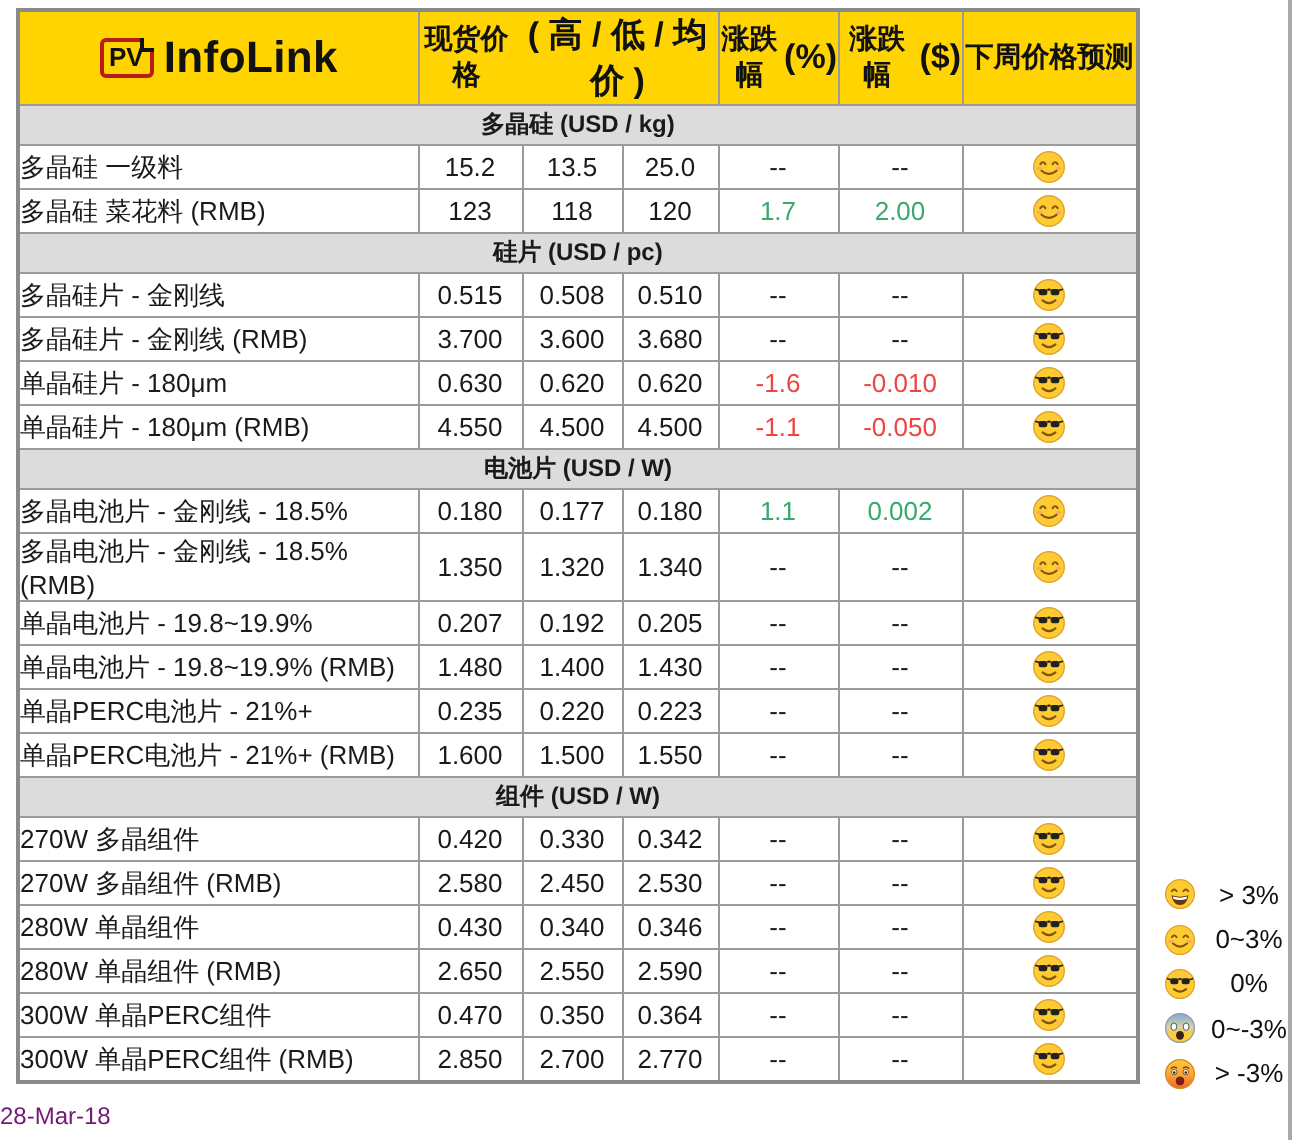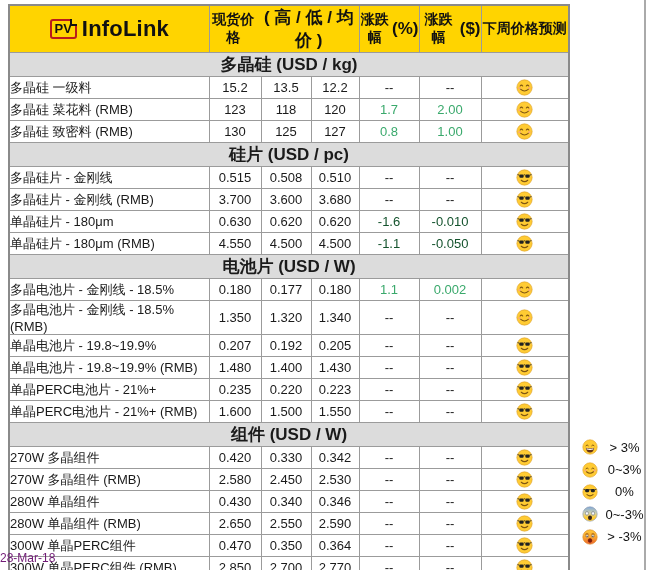--- a/index.html
+++ b/index.html
@@ -28,29 +28,29 @@
     font-size:13px; font-weight:bold; padding:0px 3px; line-height:16px; position:relative;
   }
   .pv-box:after {
     content:""; position:absolute; top:-2px; right:-2px; width:5px; height:5px;
     background:#FFD400; border-left:2px solid #111; border-bottom:2px solid #111;
   }
   .brand { font-size:22px; font-weight:bold; letter-spacing:0.2px; }
 
   tr.section td {
     background:#DCDCDC; height:19px; text-align:center;
-    font-size:17px; font-weight:bold;
+    font-size:12px; font-weight:bold;
   }
   tbody td { height:21px; font-size:13px; background:#ffffff; vertical-align:middle; }
   td.name { text-align:left; padding-left:7px; }
   td.num  { text-align:center; }
   td.emo  { text-align:center; line-height:0; }
   td.emo svg { display:inline-block; vertical-align:middle; }
   .pos { color:#3AA96C; }
-  .neg { color:#14532d; }
+  .neg { color:#ef4444; }
 
   .legend { position:absolute; left:582px; top:436px; width:64px; }
   .legend-row { height:22.4px; display:flex; align-items:center; gap:5px; }
   .legend-row svg { flex:0 0 auto; }
   .legend-label { flex:1; text-align:center; font-size:13px; color:#111; white-space:nowrap; }
 
   .footer-date { position:absolute; left:0; top:551px; font-size:12px; color:#701a75; }
 </style>
 </head>
 <body>
@@ -97,55 +97,39 @@
     </tr>
   </thead>
   <tbody id="tbody">
       <tr class="section">
         <td colspan="7">多晶硅 (USD / kg)</td>
       </tr>
       <tr>
         <td class="name">多晶硅 一级料</td>
         <td class="num">15.2</td>
         <td class="num">13.5</td>
-        <td class="num">12.2</td>
+        <td class="num">25.0</td>
         <td class="num">--</td>
         <td class="num">--</td>
         <td class="emo"><svg width="17" height="17" viewBox="0 0 20 20">
             <circle cx="10" cy="10" r="9" fill="#FFCB33" stroke="#DFA32E" stroke-width="0.8"></circle>
             <path d="M4.9 8.3 Q6.4 6.1 7.9 8.3" fill="none" stroke="#7F5511" stroke-width="1.2" stroke-linecap="round"></path>
     <path d="M12.1 8.3 Q13.6 6.1 15.1 8.3" fill="none" stroke="#7F5511" stroke-width="1.2" stroke-linecap="round"></path>
             <ellipse cx="4.3" cy="10.8" rx="1.5" ry="1" fill="#F59A8F" opacity="0.8"></ellipse>
      <ellipse cx="15.7" cy="10.8" rx="1.5" ry="1" fill="#F59A8F" opacity="0.8"></ellipse>
      <path d="M5.6 12.2 Q10 16 14.4 12.2" fill="none" stroke="#7F5511" stroke-width="1.3" stroke-linecap="round"></path>
           </svg></td>
       </tr>
       <tr>
         <td class="name">多晶硅 菜花料 (RMB)</td>
         <td class="num">123</td>
         <td class="num">118</td>
         <td class="num">120</td>
         <td class="num pos">1.7</td>
         <td class="num pos">2.00</td>
-        <td class="emo"><svg width="17" height="17" viewBox="0 0 20 20">
-            <circle cx="10" cy="10" r="9" fill="#FFCB33" stroke="#DFA32E" stroke-width="0.8"></circle>
-            <path d="M4.9 8.3 Q6.4 6.1 7.9 8.3" fill="none" stroke="#7F5511" stroke-width="1.2" stroke-linecap="round"></path>
-    <path d="M12.1 8.3 Q13.6 6.1 15.1 8.3" fill="none" stroke="#7F5511" stroke-width="1.2" stroke-linecap="round"></path>
-            <ellipse cx="4.3" cy="10.8" rx="1.5" ry="1" fill="#F59A8F" opacity="0.8"></ellipse>
-     <ellipse cx="15.7" cy="10.8" rx="1.5" ry="1" fill="#F59A8F" opacity="0.8"></ellipse>
-     <path d="M5.6 12.2 Q10 16 14.4 12.2" fill="none" stroke="#7F5511" stroke-width="1.3" stroke-linecap="round"></path>
-          </svg></td>
-      </tr>
-      <tr>
-        <td class="name">多晶硅 致密料 (RMB)</td>
-        <td class="num">130</td>
-        <td class="num">125</td>
-        <td class="num">127</td>
-        <td class="num pos">0.8</td>
-        <td class="num pos">1.00</td>
         <td class="emo"><svg width="17" height="17" viewBox="0 0 20 20">
             <circle cx="10" cy="10" r="9" fill="#FFCB33" stroke="#DFA32E" stroke-width="0.8"></circle>
             <path d="M4.9 8.3 Q6.4 6.1 7.9 8.3" fill="none" stroke="#7F5511" stroke-width="1.2" stroke-linecap="round"></path>
     <path d="M12.1 8.3 Q13.6 6.1 15.1 8.3" fill="none" stroke="#7F5511" stroke-width="1.2" stroke-linecap="round"></path>
             <ellipse cx="4.3" cy="10.8" rx="1.5" ry="1" fill="#F59A8F" opacity="0.8"></ellipse>
      <ellipse cx="15.7" cy="10.8" rx="1.5" ry="1" fill="#F59A8F" opacity="0.8"></ellipse>
      <path d="M5.6 12.2 Q10 16 14.4 12.2" fill="none" stroke="#7F5511" stroke-width="1.3" stroke-linecap="round"></path>
           </svg></td>
       </tr>
       <tr class="section">

